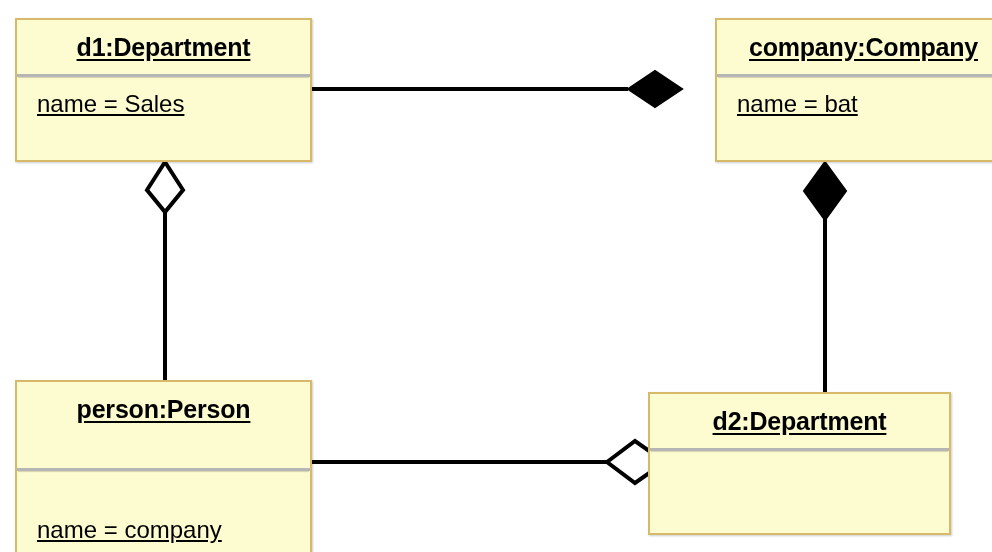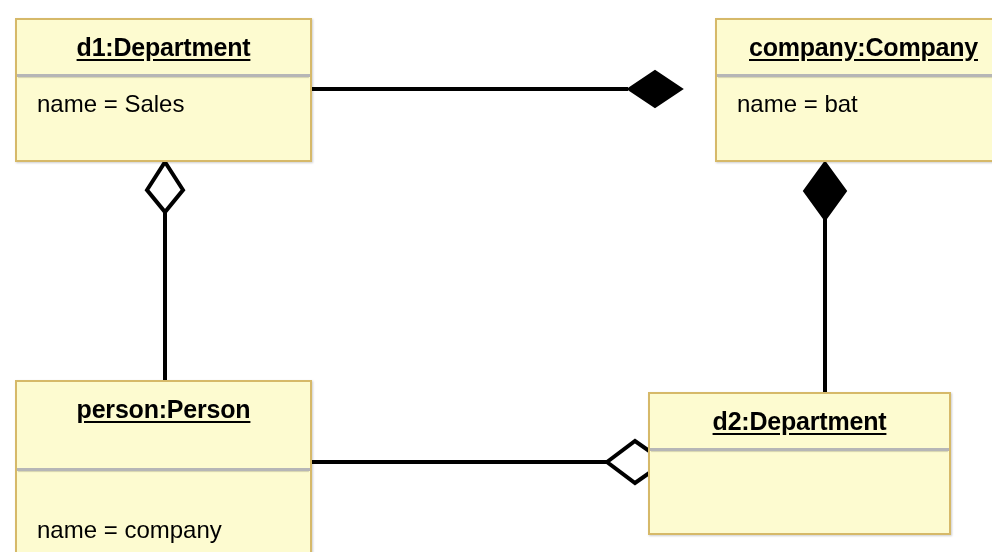--- a/index.html
+++ b/index.html
@@ -64,20 +64,21 @@
   }
   .object-box-divider {
     height: 3px;
     flex: 0 0 auto;
     background: #b6b6b6;
     box-shadow: 0 2px 1px -1px rgba(0,0,0,0.18);
   }
   .object-box-body {
     flex: 1 1 auto;
     padding: 14px 0 0 20px;
+    text-decoration: underline;
   }
   .object-attribute {
     font-size: 24px;
     color: #000000;
     white-space: nowrap;
     line-height: 1.1;
   }
 
   
   #box-d1        { left: 15px;  top: 18px;  width: 297px; height: 144px; }

